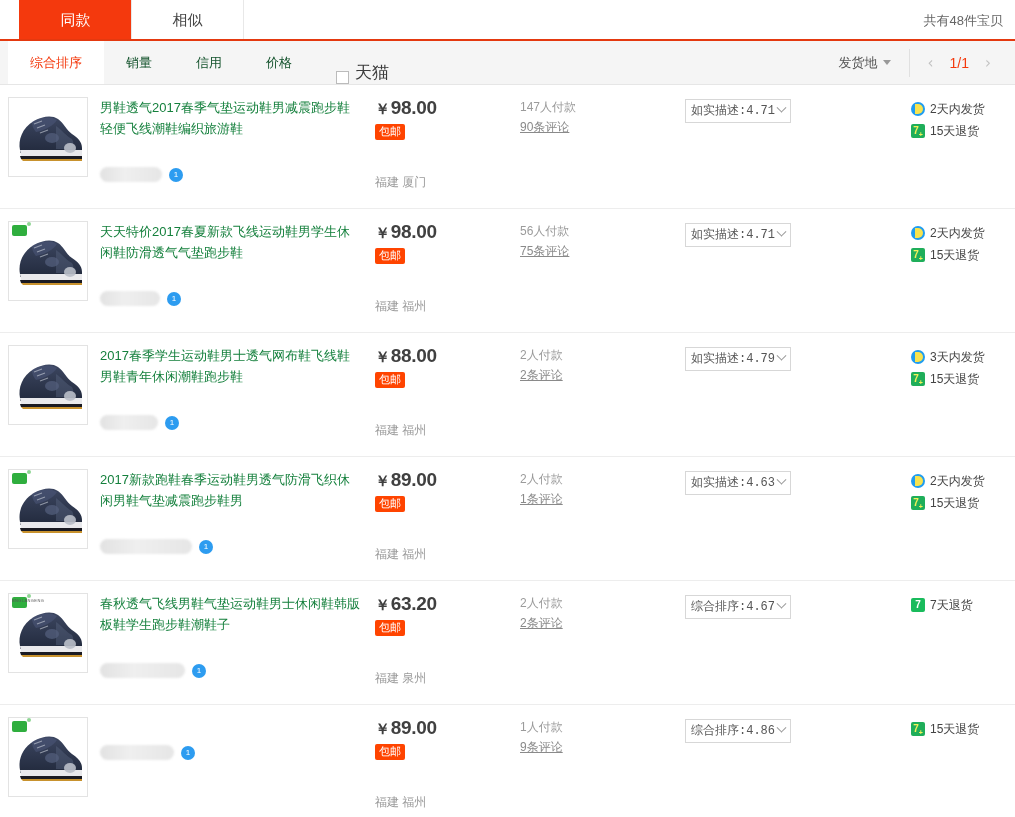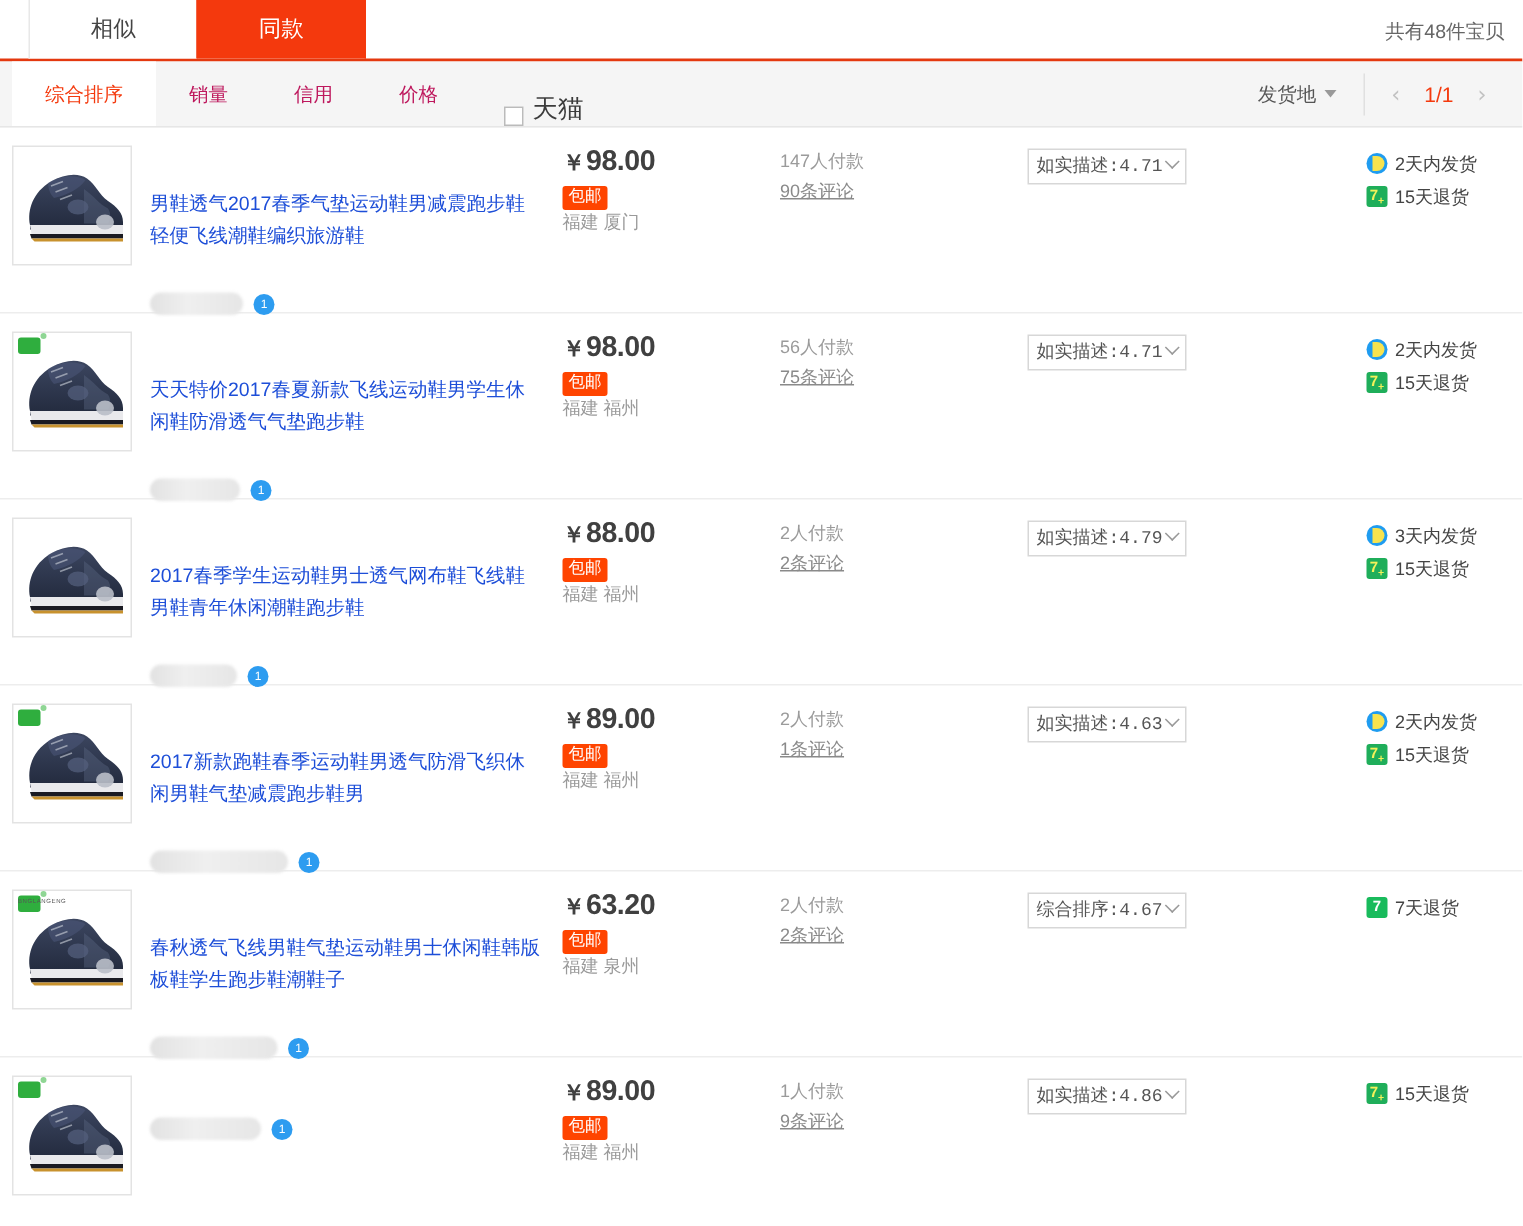--- a/index.html
+++ b/index.html
@@ -56,21 +56,21 @@
     display: flex;
     align-items: stretch;
     position: relative;
   }
   .filter-items { display: flex; align-items: stretch; }
   .filter-item {
     padding: 0 22px;
     display: flex;
     align-items: center;
     font-size: 13px;
-    color: #be185d;
+    color: #14532d;
     cursor: pointer;
     background: transparent;
   }
   .filter-item:first-child { margin-left: 8px; }
   .filter-item.active {
     background: #fff;
     color: #f4390d;
   }
   .filter-check {
     display: flex;
@@ -169,23 +169,22 @@
     color: #555;
     z-index: 3;
     white-space: nowrap;
     font-family: "Liberation Sans", sans-serif;
   }
 
   .col-title { width: 275px; flex: none; padding-right: 14px; }
   .ptitle {
     font-size: 13px;
     line-height: 21px;
-    color: #1d4ed8;
+    color: #15803d;
     cursor: pointer;
-    margin-top: 28px;
   }
   .shop-line {
     margin-top: 28px;
     display: flex;
     align-items: center;
     gap: 7px;
   }
   .shop-blur {
     height: 15px;
     border-radius: 8px;
@@ -217,20 +216,21 @@
     display: inline-block;
     margin-top: 5px;
     background: #ff4400;
     color: #fff;
     font-size: 11px;
     padding: 1px 4px 2px;
     border-radius: 2px;
     line-height: 13px;
   }
   .location {
+    margin-top: 34px;
     font-size: 12px;
     color: #9a9a9a;
   }
 
   .col-sales { width: 165px; flex: none; font-size: 12px; }
   .paid-count { color: #9b9b9b; line-height: 20px; }
   .review-link {
     color: #8a8a8a;
     text-decoration: underline;
     line-height: 20px;
@@ -302,22 +302,22 @@
     background: #19bb5c;
     color: #ffffff;
   }
 </style>
 </head>
 <body>
 
 <div class="page">
 
   <div class="tabbar">
+    <div class="tab active">同款</div>
     <div class="tab">相似</div>
-    <div class="tab active">同款</div>
     <div class="total-count">共有48件宝贝</div>
   </div>
 
   <div class="filterbar">
     <div class="filter-items">
       <div class="filter-item active">综合排序</div>
       <div class="filter-item">销量</div>
       <div class="filter-item">信用</div>
       <div class="filter-item">价格</div>
     </div>
@@ -699,21 +699,21 @@
       <div class="location">福建 福州</div>
     </div>
 
     <div class="col-sales">
       <div class="paid-count">1人付款</div>
       <a class="review-link">9条评论</a>
     </div>
 
     <div class="col-rating">
       <span class="rating-box">
-        <span>如实描述:4.86</span>
+        <span>综合排序:4.86</span>
         <span class="chev"></span>
       </span>
     </div>
 
     <div class="col-service">
 
     <div class="svc">
       <span class="svc-ico ico-return">7<sub style="font-size:7px">+</sub></span>
       <span>15天退货</span>
     </div>

